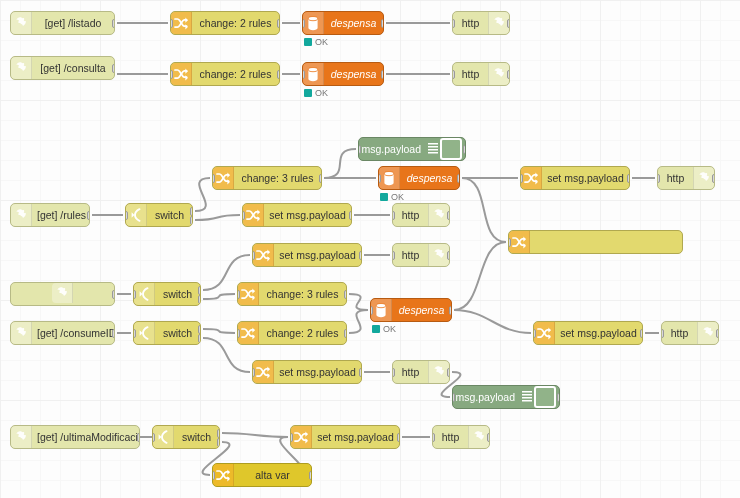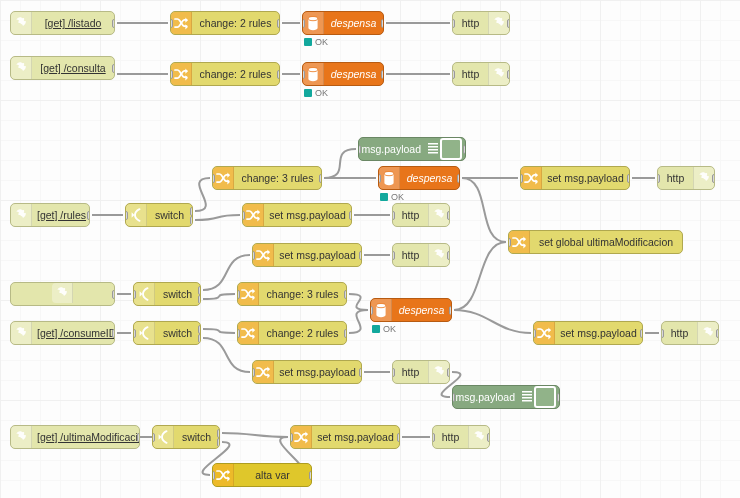--- a/index.html
+++ b/index.html
@@ -33,21 +33,21 @@
   .ico{
     width:20px;height:100%;
     display:flex;align-items:center;justify-content:center;
     flex:0 0 20px;
   }
   .ico svg{display:block;}
   .ico-l{border-right:1px solid rgba(0,0,0,.10);border-radius:4px 0 0 4px;}
   .ico-r{border-left:1px solid rgba(0,0,0,.10);border-radius:0 4px 4px 0;}
 
   
-  .n-httpin{background:#e3e6ac;border-color:#b7ba86;text-decoration:underline;}
+  .n-httpin{background:#e3e6ac;border-color:#b7ba86;}
   .n-httpin .ico-l{background:rgba(255,255,255,.32);}
   .n-httpres{background:#e3e6ac;border-color:#b7ba86;}
   .n-httpres .ico-r{background:rgba(255,255,255,.32);}
   .n-change{background:#e2d96e;border-color:#b0a84f;}
   .n-change .ico-l{background:rgba(255,160,40,.50);}
   .n-switch{background:#e2d96e;border-color:#b0a84f;}
   .n-switch .ico-l{background:rgba(255,255,255,.22);}
   .n-altavar{background:#dfc72b;border-color:#ad9c1f;}
   .n-altavar .ico-l{background:rgba(255,170,40,.45);}
   .n-db{background:#e8751a;border-color:#b75b12;color:#fff;}
@@ -357,21 +357,20 @@
       </div>
       <div class="node n-change" style="left: 508px; top: 230px; width: 175px;">
         <div class="ico ico-l">
           <svg width="15" height="15" viewBox="0 0 16 16">
             <path d="M1 3.2h2.6c1 0 1.6.5 2.2 1.4l3.4 5c.5.8 1.1 1.2 2 1.2h2.3" stroke="#fff" stroke-width="1.8" fill="none" stroke-linecap="round"></path>
             <path d="M1 11.8h2.6c1 0 1.6-.5 2.2-1.4l3.4-5c.5-.8 1.1-1.2 2-1.2h2.3" stroke="#fff" stroke-width="1.8" fill="none" stroke-linecap="round"></path>
             <path d="M12.1 1.7l2.7 2.7-2.7 2.7z" fill="#fff"></path>
             <path d="M12.1 8.9l2.7 2.7-2.7 2.7z" fill="#fff"></path>
           </svg>
         </div>
-        <div class="lbl">set global ultimaModificacion</div>
         <div class="port inp" style="top: 7px;"></div>
       </div>
       <div class="node n-httpin" style="left: 10px; top: 282px; width: 105px; flex-direction: column;">
         <div class="ico ico-l">
           <svg width="14" height="14" viewBox="0 0 14 14">
             <path d="M7 1.2c1.2 1 1.9 1.1 2.9.8.6.9.4 1.7-.2 2.3.5.9 1.4 1 2.2.8 .1 2.2-1.1 4-2.9 4.8-.3-1-1-1.6-1.9-1.8-.5-1-1.5-1.2-2.4-1 -.6-.8-.4-1.7.3-2.3-.6-1-1.6-1.2-2.6-1 .6-1.6 2-2.5 3.6-2.6z" fill="#fff" opacity="0.92"></path>
           </svg>
         </div>
         <div class="lbl">[get] /consume</div>
         <div class="port outp" style="top: 7px;"></div>

